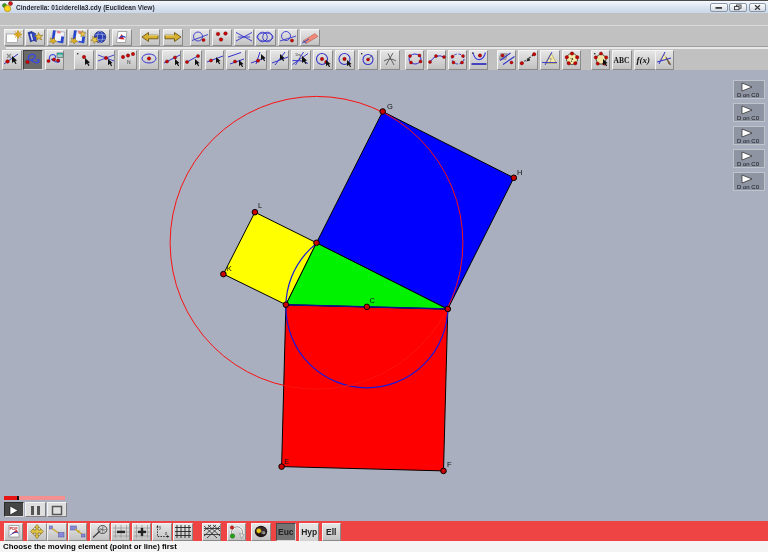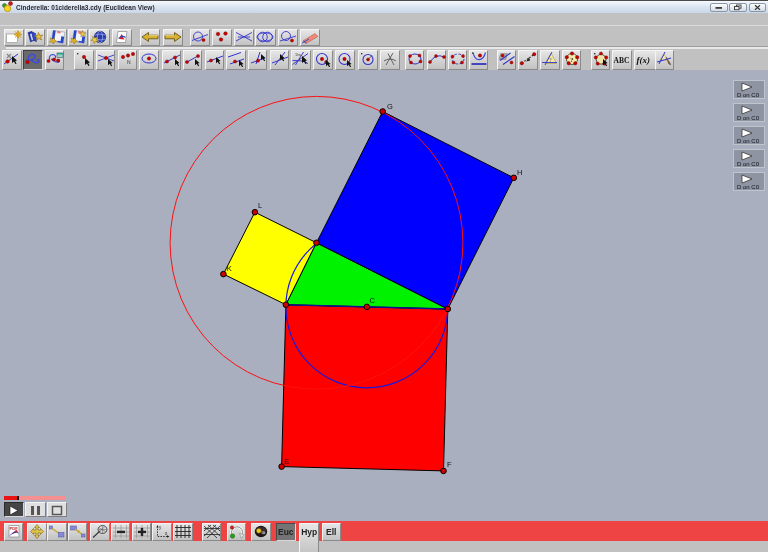--- a/index.html
+++ b/index.html
@@ -563,13 +563,16 @@
         <div style="position:absolute;left:0;top:3px;width:100%;text-align:center;font-size:8.5px;font-weight:700;color:#222;font-family:'Liberation Sans',sans-serif">Euc</div>
       </div>
 <div class="tb" style="left:299.4px;top:2px;width:19.6px;height:33px">
         <div style="position:absolute;left:0;top:3px;width:100%;text-align:center;font-size:8.5px;font-weight:700;color:#222;font-family:'Liberation Sans',sans-serif">Hyp</div>
       </div>
 <div class="tb" style="left:321.5px;top:2px;width:19.6px;height:17.5px">
         <div style="position:absolute;left:0;top:3px;width:100%;text-align:center;font-size:8.5px;font-weight:700;color:#222;font-family:'Liberation Sans',sans-serif">Ell</div>
       </div>
 </div>
 
+<div id="statusbar">
+      <div>Choose the moving element (point or line) first</div>
+    </div>
 </div>
 
 </body></html>

